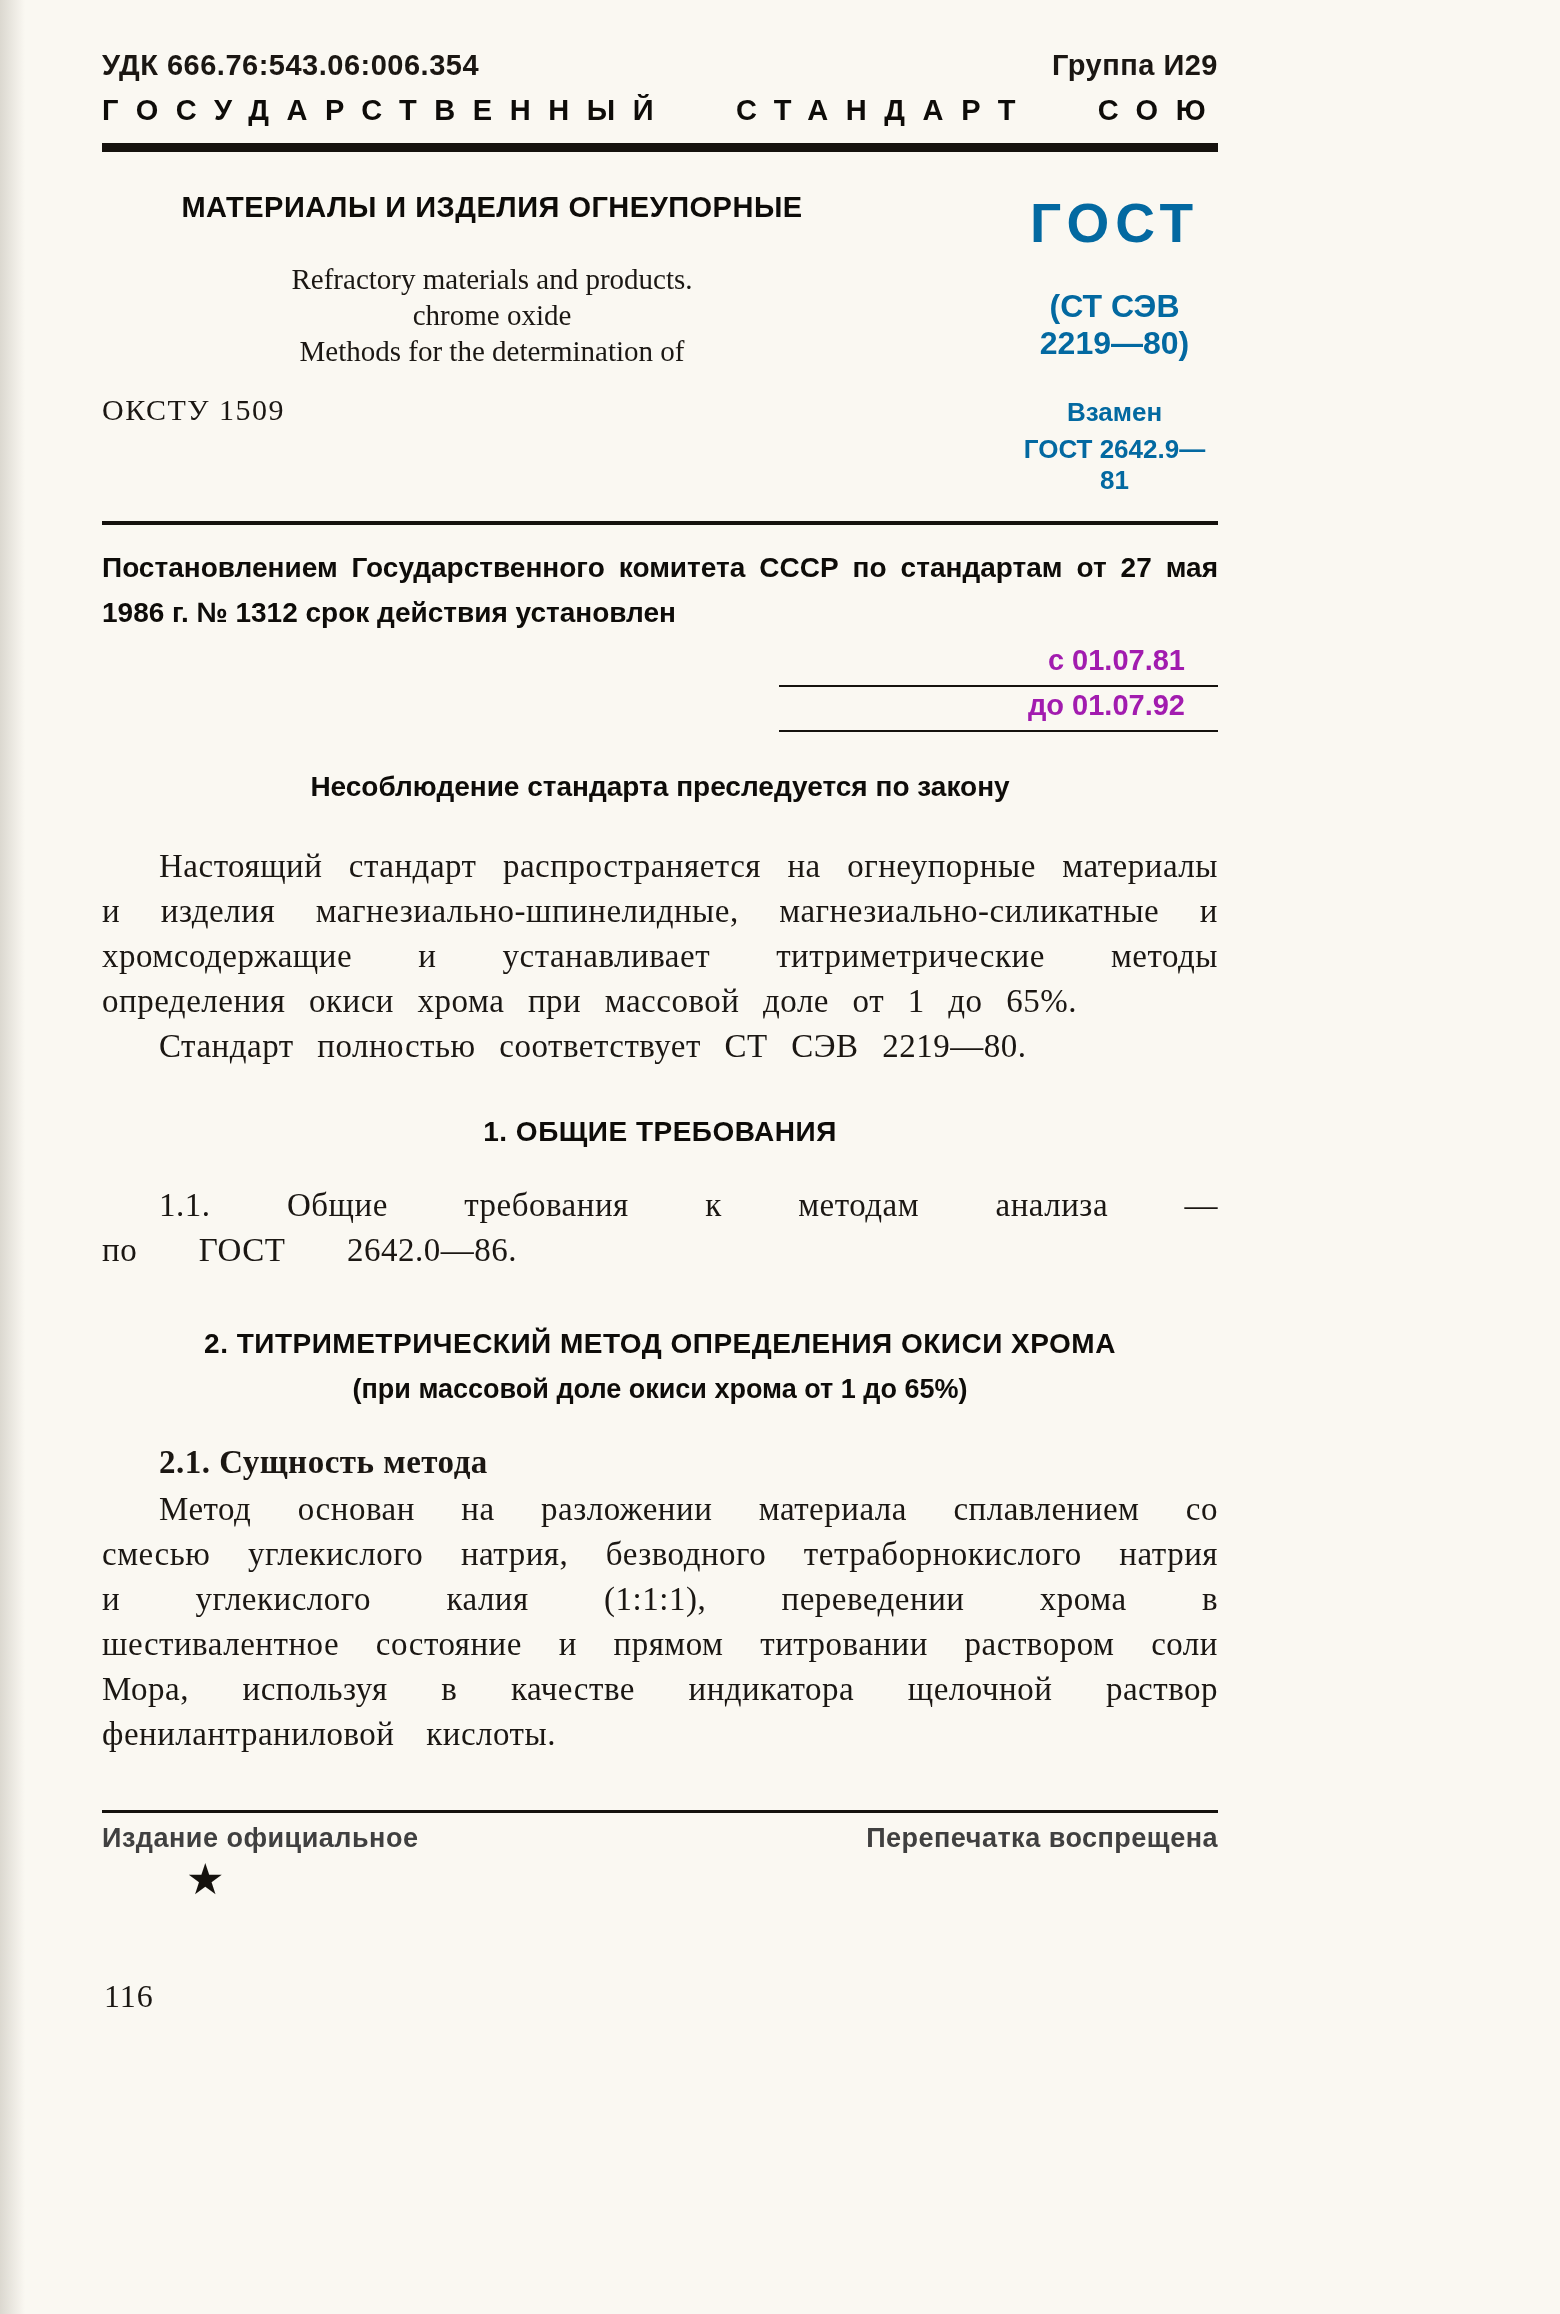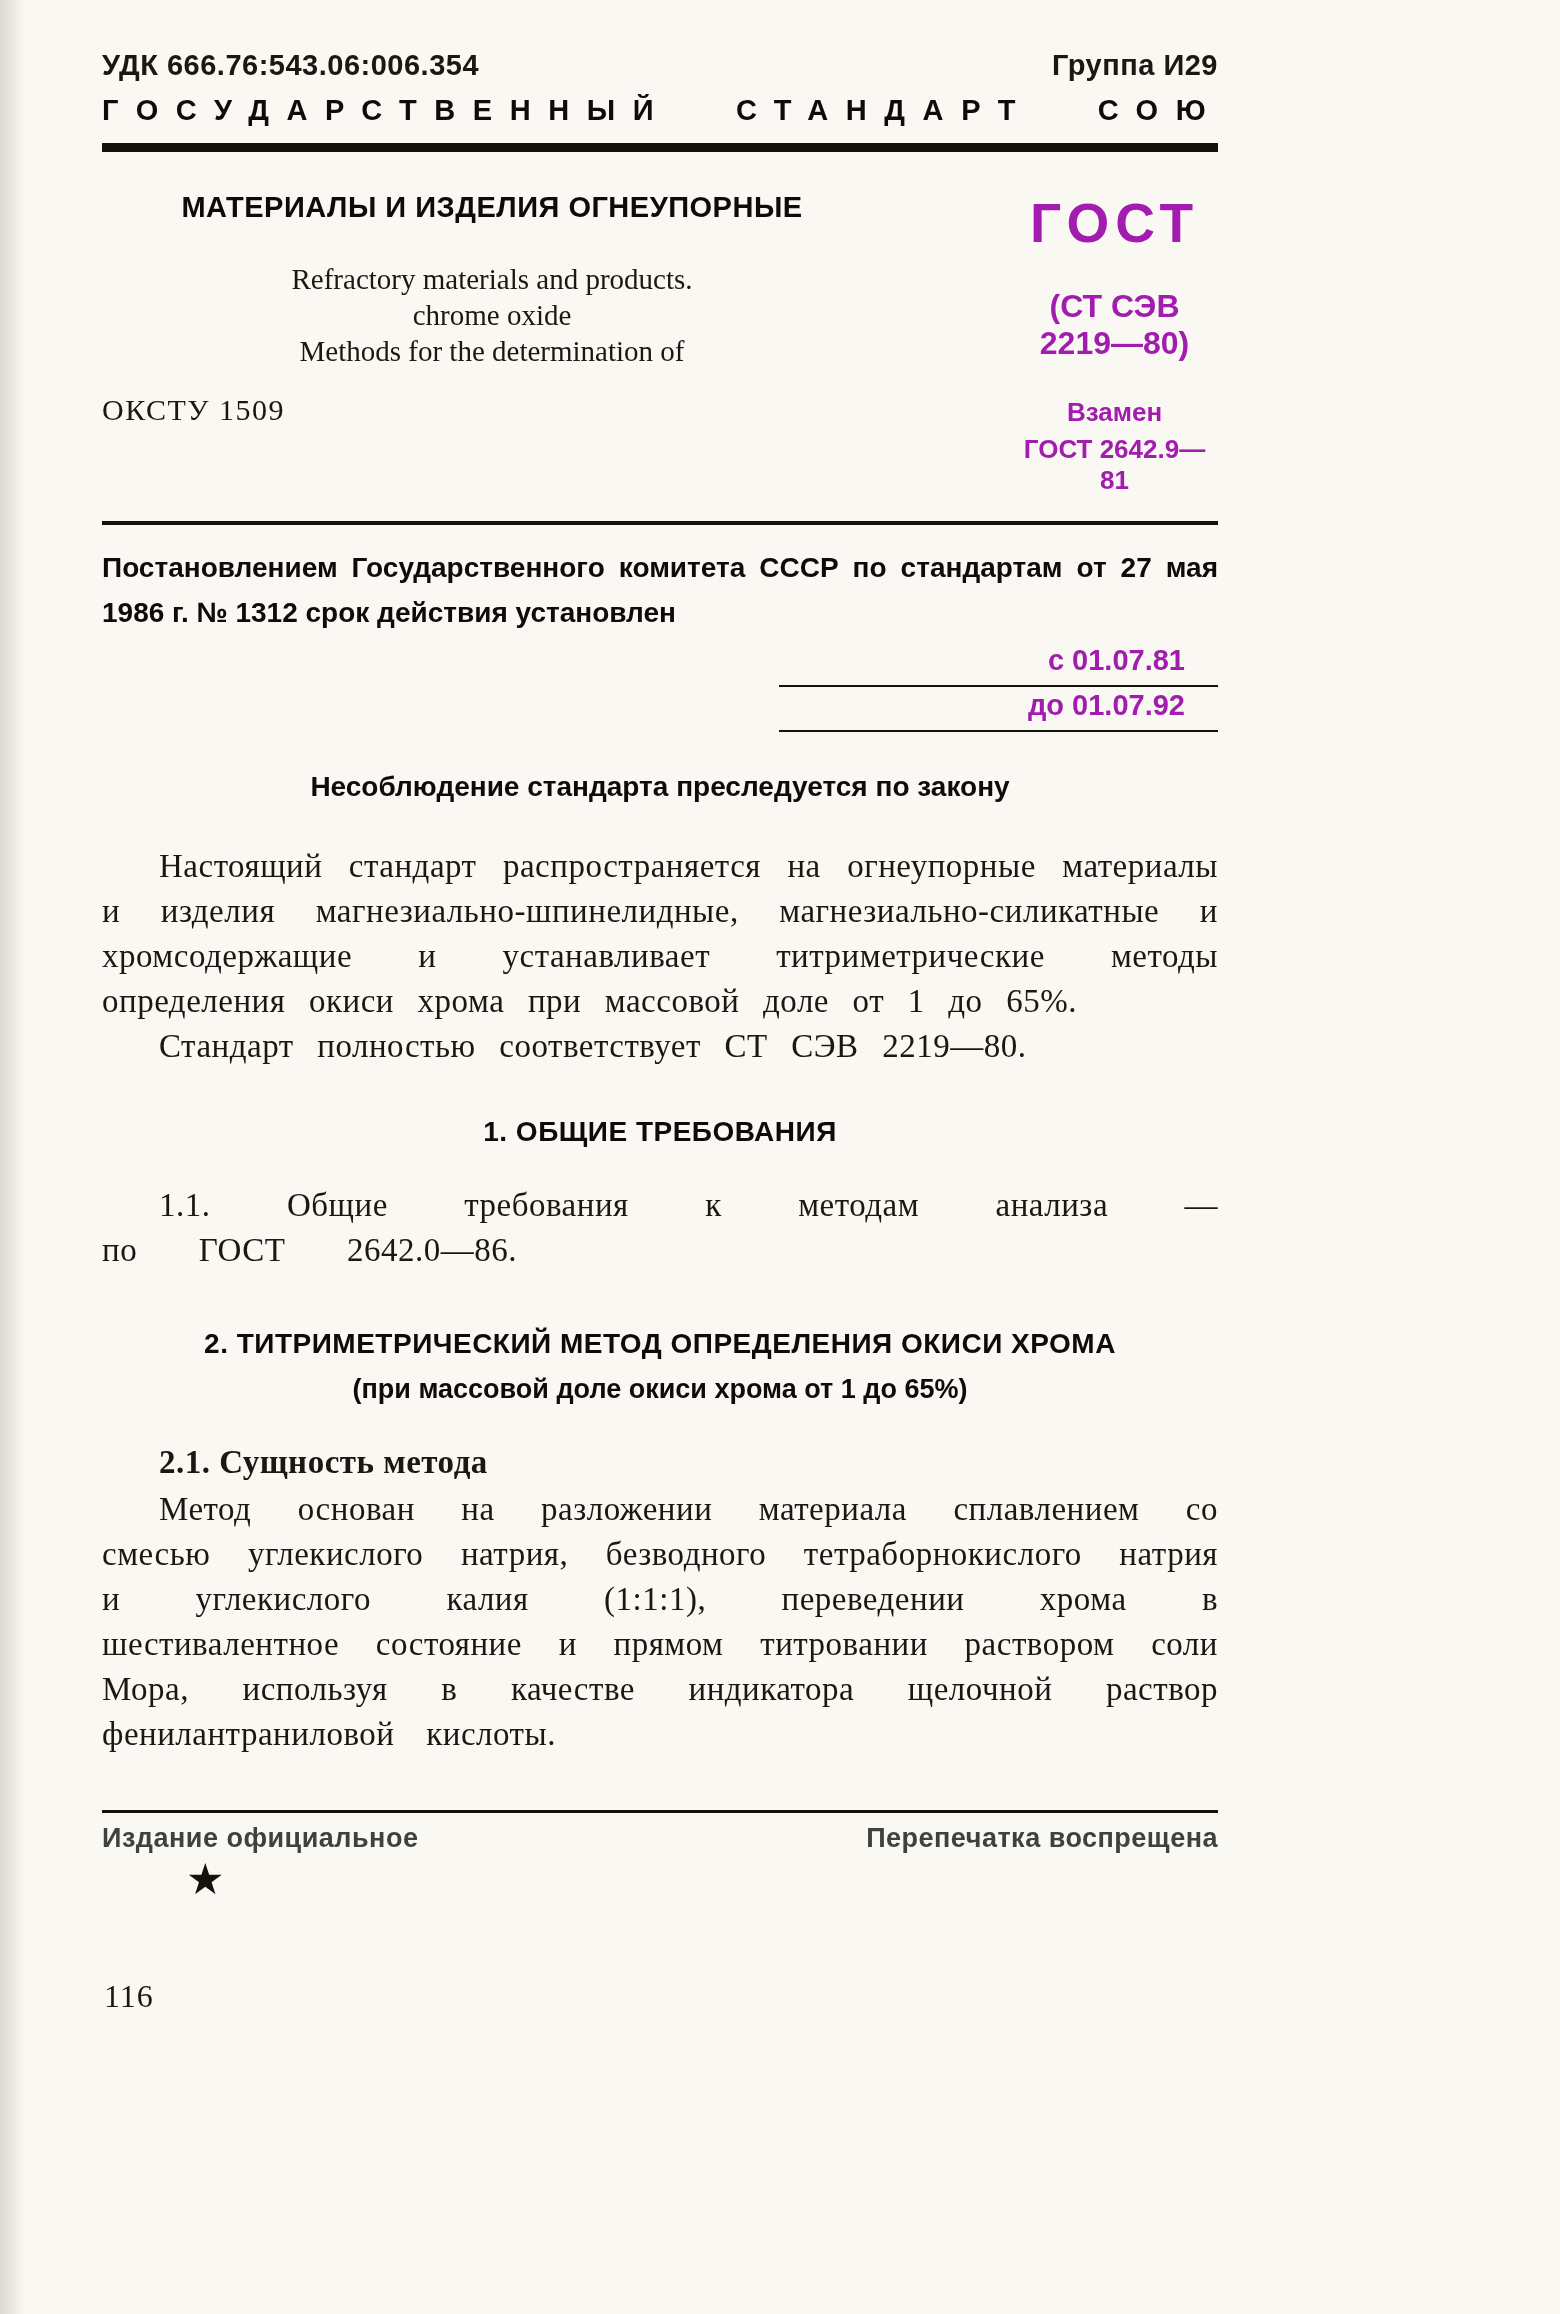--- a/index.html
+++ b/index.html
@@ -35,21 +35,21 @@
     color:#0e0c09;
   }
 
   .thick-rule { margin-top:15.6px; height:9.8px; background:#15120e; }
   .thin-rule  { margin-top:25px; height:3.9px;  background:#15120e; }
 
   .title-grid { display:flex; margin-top:39px;gap:12px; }
   .title-left { width:780px; text-align:center; }
   .title-right {
     flex:1; padding-left:117px; text-align:center;
-    font-family:"Liberation Sans", sans-serif; font-weight:700; color:#a21caf;
+    font-family:"Liberation Sans", sans-serif; font-weight:700; color:#0369a1;
   }
 
   .title-ru   { font-family:"Liberation Sans", sans-serif; font-weight:700;
                 font-size:29px; letter-spacing:0.5px; color:#0e0c09; }
   .subtitle-ru{ font-family:"Liberation Sans", sans-serif; font-weight:700;
                 margin-top:43px; font-size:28px; color:#0e0c09; }
   .title-en   { margin-top:37px; font-size:29px; line-height:36px; }
   .title-en span { display:block; }
   .okstu      { margin-top:23.4px; text-align:left; font-size:30px; letter-spacing:1.5px; }
 

